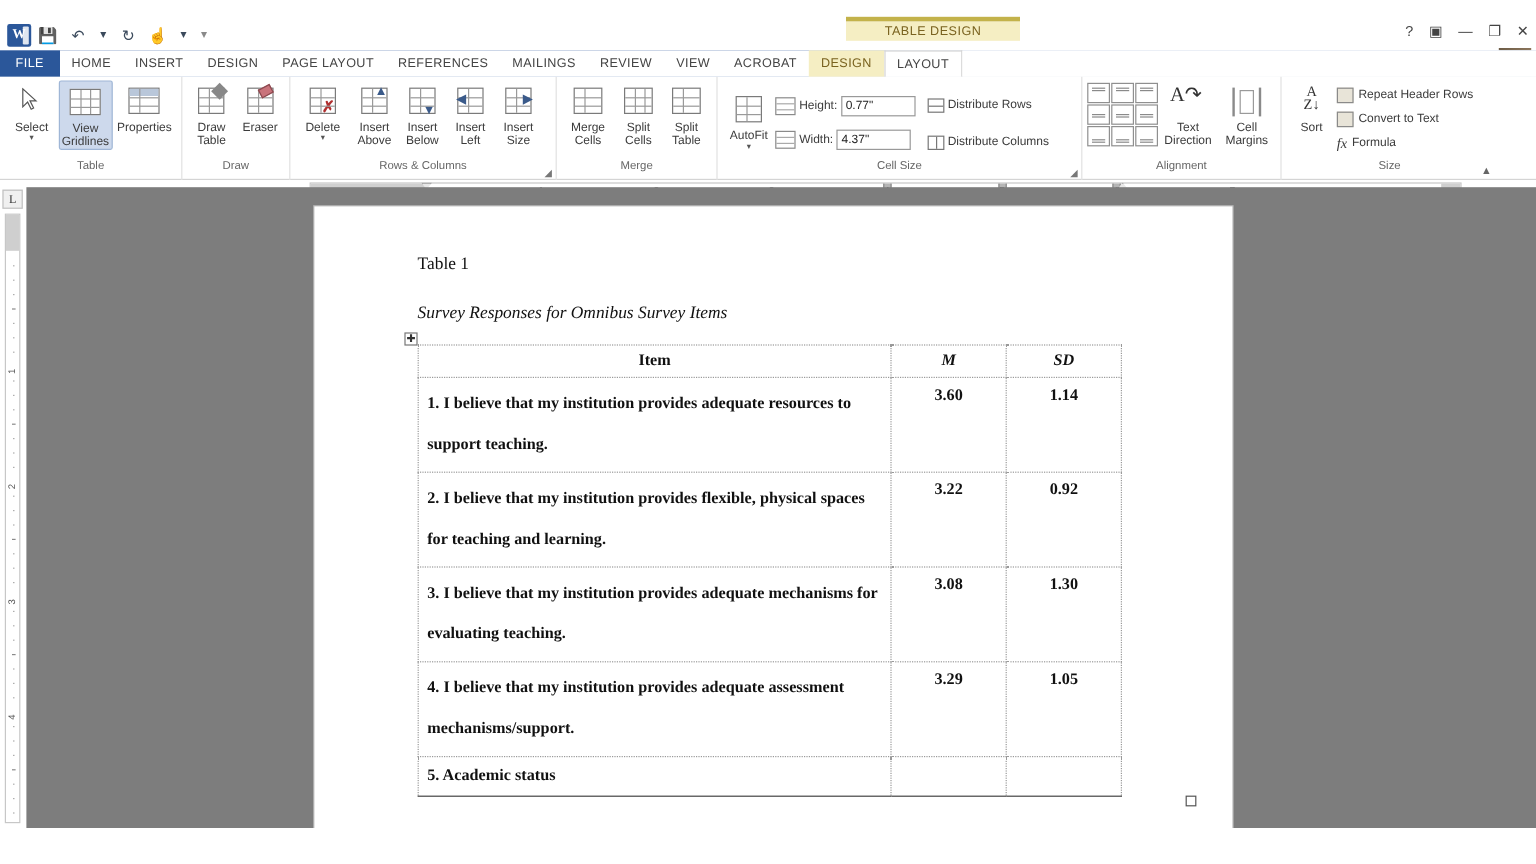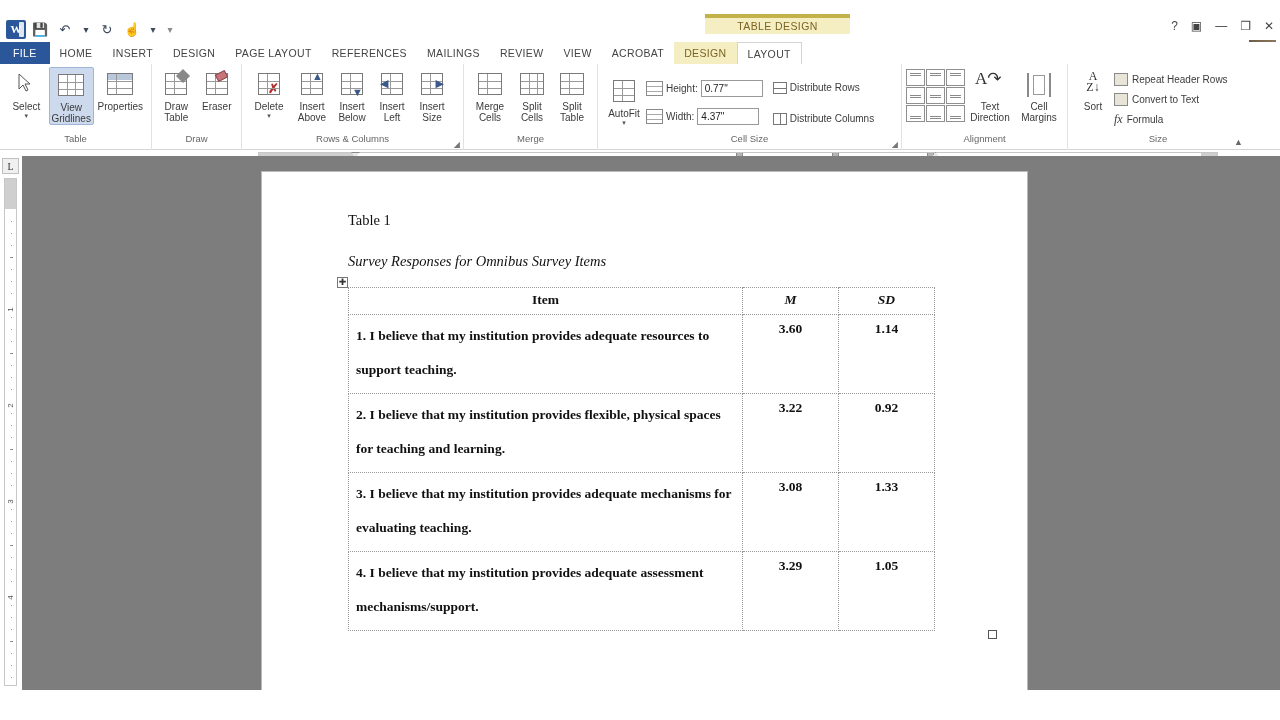--- a/index.html
+++ b/index.html
@@ -695,31 +695,36 @@
                   </td>
                 <td class="c-m num">3.22</td>
                 <td class="c-sd num">0.92</td>
               </tr>
 
               <tr class="row">
                 <td class="c-item">
                     <div class="txt">3. I believe that my institution provides adequate mechanisms for evaluating teaching.</div>
                   </td>
                 <td class="c-m num">3.08</td>
-                <td class="c-sd num">1.33</td>
+                <td class="c-sd num">1.30</td>
               </tr>
 
               <tr class="row">
                 <td class="c-item">
                     <div class="txt">4. I believe that my institution provides adequate assessment mechanisms/support.</div>
                   </td>
                 <td class="c-m num">3.29</td>
                 <td class="c-sd num">1.05</td>
               </tr>
 
+              <tr class="row row5 last">
+                <td class="c-item">5. Academic status</td>
+                <td class="c-m num"></td>
+                <td class="c-sd num"></td>
+              </tr>
             </tbody>
           </table>
         </div>
 
       </div>
     </div>
   </div>
 
 
 </div>

